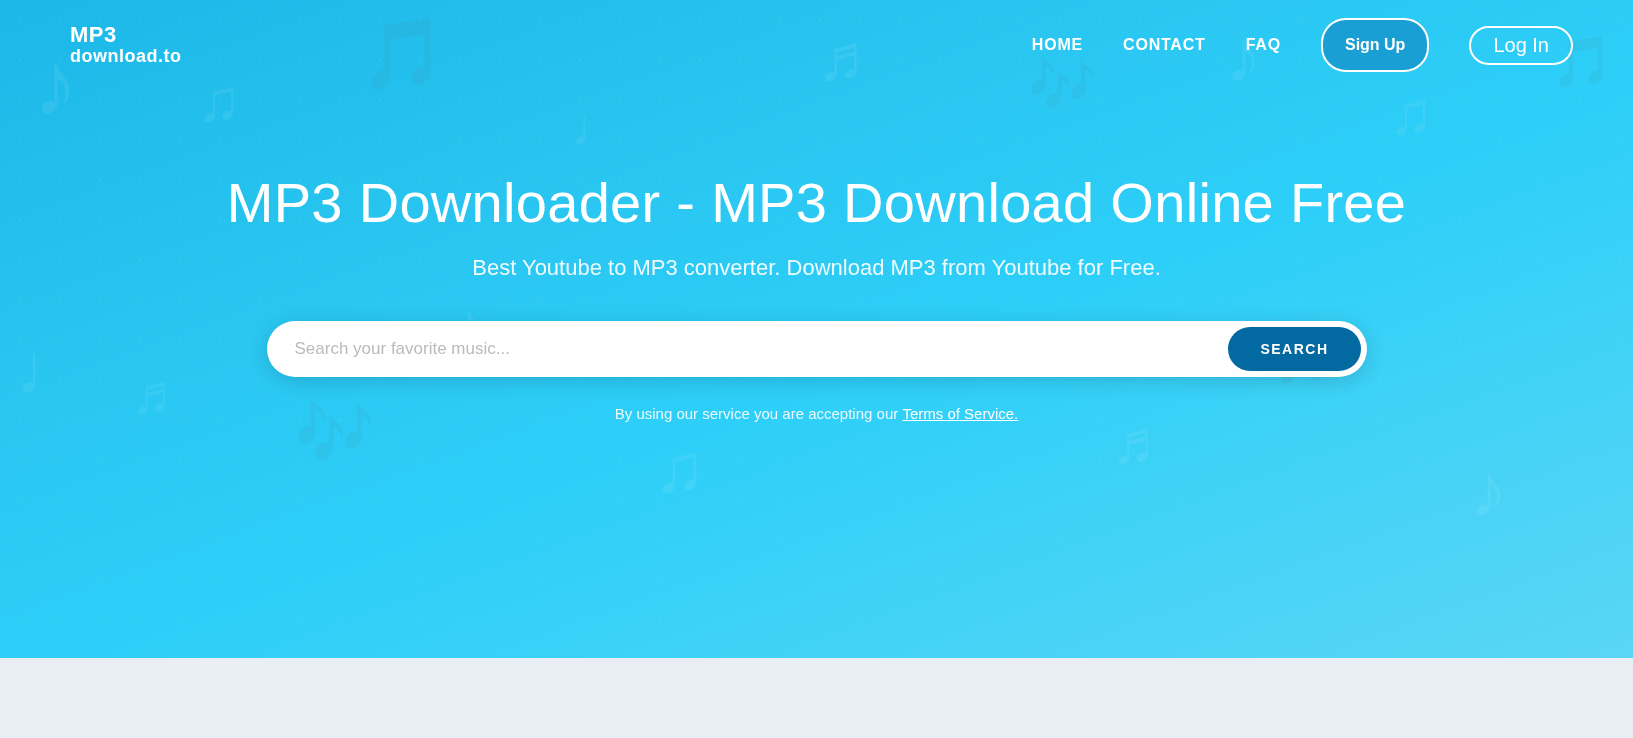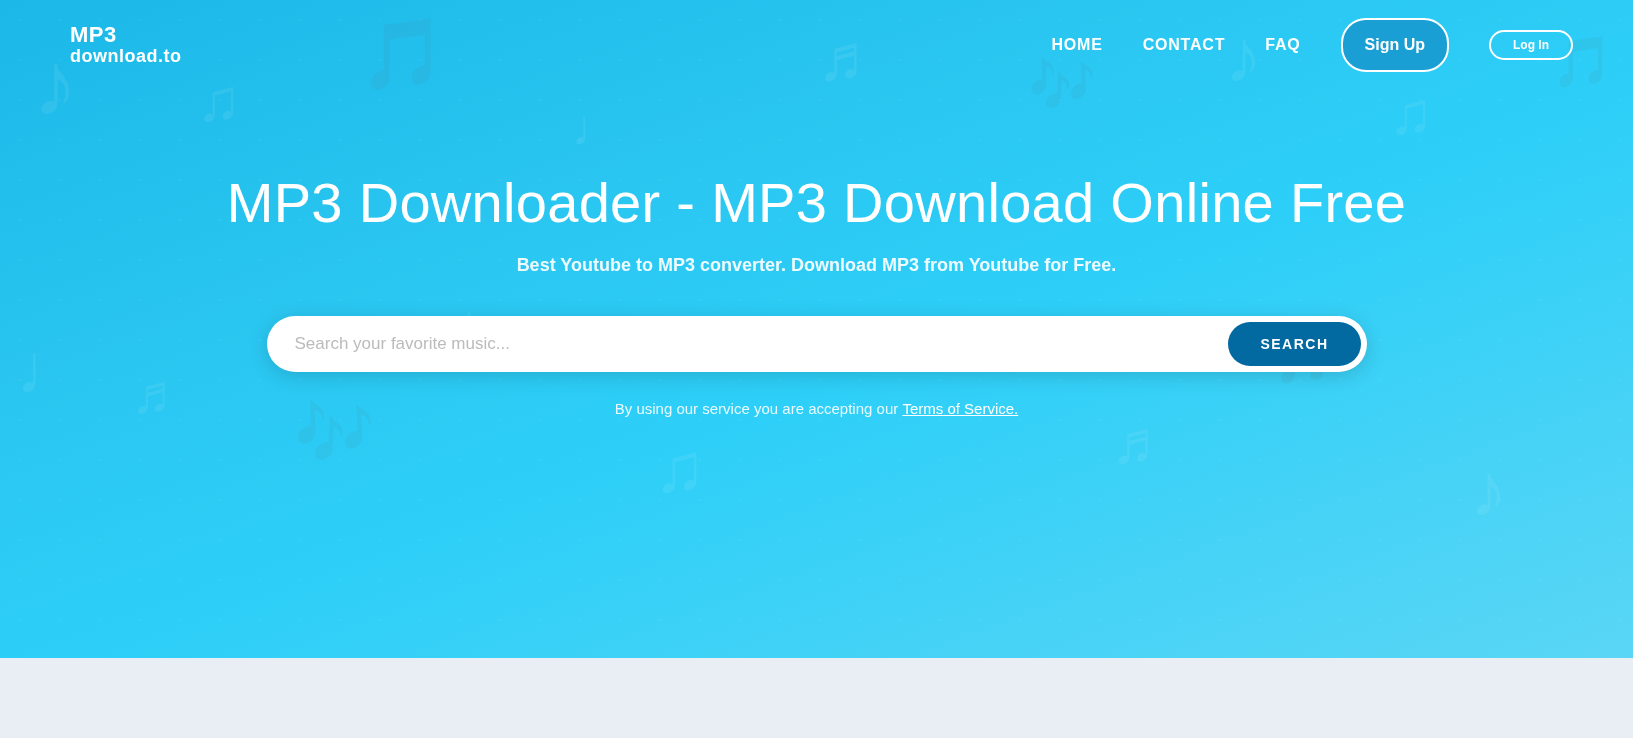--- a/index.html
+++ b/index.html
@@ -115,22 +115,22 @@
       font-size: 16px;
       border: 2px solid white;
       border-radius: 25px;
       padding: 16px 22px;
       cursor: pointer;
     }
 
     .btn-login {
       background: transparent;
       color: white;
-      font-weight: 700;
-      font-size: 12px;
+      font-weight: 400;
+      font-size: 20px;
       border: 2px solid white;
       border-radius: 25px;
       padding: 6px 22px;
       cursor: pointer;
     }
 
     
     .hero-content {
       position: relative;
       z-index: 5;
@@ -141,22 +141,22 @@
     .hero-title {
       color: white;
       font-size: 56px;
       font-weight: 400;
       margin-bottom: 20px;
       letter-spacing: 0.3px;
     }
 
     .hero-subtitle {
       color: rgba(255,255,255,0.92);
-      font-size: 18px;
-      font-weight: 700;
+      font-size: 22px;
+      font-weight: 400;
       margin-bottom: 40px;
     }
 
     
     .search-container {
       display: flex;
       align-items: center;
       max-width: 1100px;
       margin: 0 auto;
       background: white;

